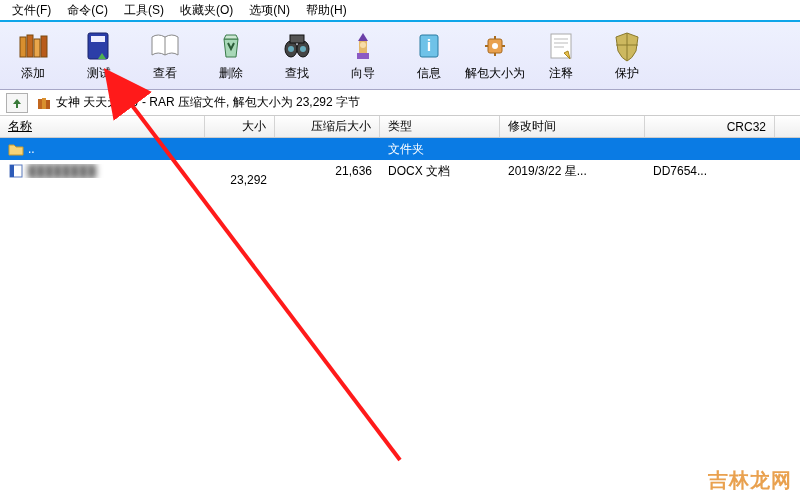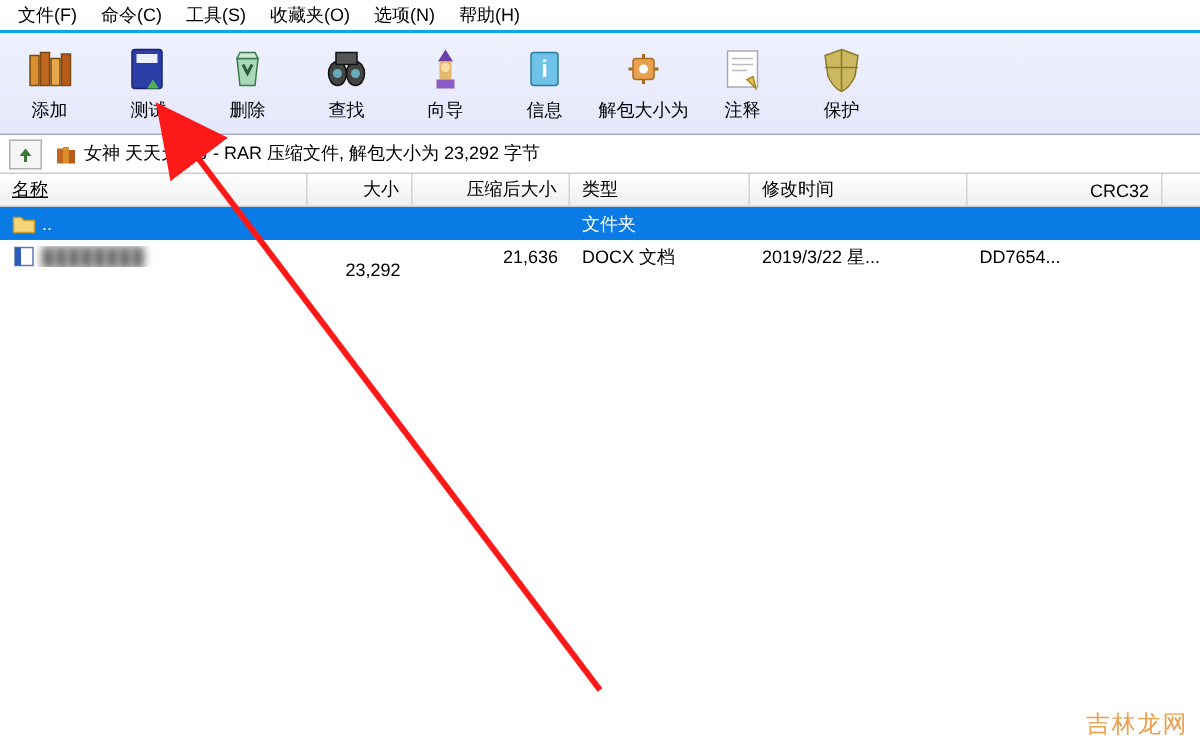--- a/index.html
+++ b/index.html
@@ -42,21 +42,21 @@
   .cell.psize{ flex: 0 0 105px; text-align: right; }
   .cell.type { flex: 0 0 120px; }
   .cell.mtime{ flex: 0 0 145px; }
   .cell.crc  { flex: 0 0 130px; }
   .fileicon { width: 16px; height: 14px; display: inline-block; }
   .blurred { color: transparent; text-shadow: 0 0 6px #666; }
 
   
   .arrow-overlay { position: absolute; left: 0; top: 0; width: 800px; height: 500px; pointer-events: none; }
 
-  .watermark { position: absolute; right: 8px; bottom: 6px; color: #e9a14f; font-weight: normal; font-size: 16px; letter-spacing: 1px; }
+  .watermark { position: absolute; right: 8px; bottom: 6px; color: #e9a14f; font-weight: bold; font-size: 20px; letter-spacing: 1px; }
 </style>
 </head>
 <body>
 
 <div class="window">
 
   <div class="menubar">
     <span>文件(F)</span>
     <span>命令(C)</span>
     <span>工具(S)</span>
@@ -75,20 +75,27 @@
         </svg>
       <span class="tlabel">添加</span>
     </div>
     <div class="toolbtn">
       <svg class="ticon" viewBox="0 0 34 34">
           <rect x="6" y="4" width="20" height="26" rx="2" fill="#2c3ea8" stroke="#18236a"></rect>
           <rect x="9" y="7" width="14" height="6" fill="#eef"></rect>
           <path d="M16 30 L20 24 L24 30 Z" fill="#4fb24f"></path>
         </svg>
       <span class="tlabel">测试</span>
+    </div>
+    <div class="toolbtn">
+      <svg class="ticon" viewBox="0 0 34 34">
+          <path d="M4 8 Q10 4 17 8 Q24 4 30 8 L30 26 Q24 22 17 26 Q10 22 4 26 Z" fill="#fff" stroke="#888"></path>
+          <line x1="17" y1="8" x2="17" y2="26" stroke="#888"></line>
+        </svg>
+      <span class="tlabel">查看</span>
     </div>
     <div class="toolbtn">
       <svg class="ticon" viewBox="0 0 34 34">
           <path d="M10 10 L24 10 L22 28 L12 28 Z" fill="#a8d8b8" stroke="#3a7a4a"></path>
           <path d="M12 6 L22 6 L24 10 L10 10 Z" fill="#cde8d4" stroke="#3a7a4a"></path>
           <path d="M14 14 L17 20 L20 14" fill="none" stroke="#2b5c38" stroke-width="2"></path>
         </svg>
       <span class="tlabel">删除</span>
     </div>
     <div class="toolbtn">

